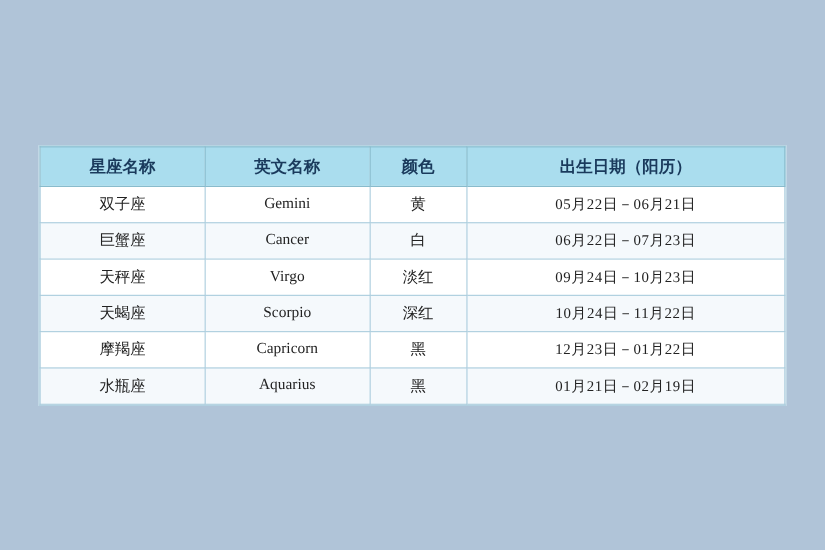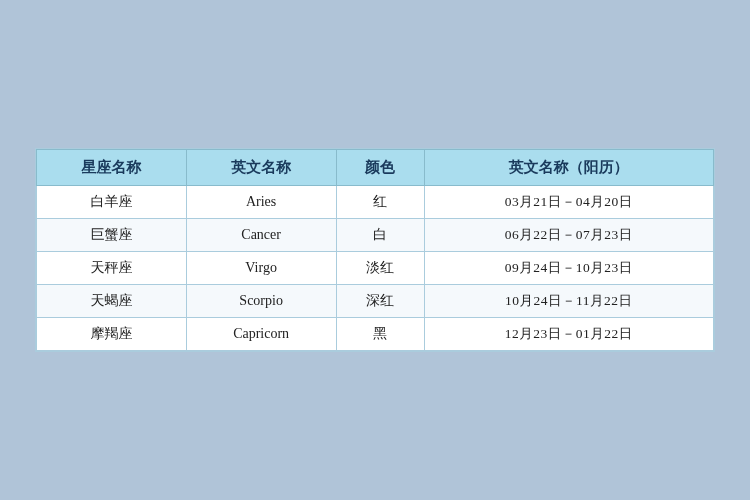--- a/index.html
+++ b/index.html
@@ -66,29 +66,29 @@
 </head>
 <body>
 
 <div class="table-wrapper">
   <table>
     <thead>
       <tr>
         <th>星座名称</th>
         <th>英文名称</th>
         <th>颜色</th>
-        <th>英文名称（阳历）</th>
+        <th>出生日期（阳历）</th>
       </tr>
     </thead>
     <tbody id="table-body">
-    <tr>
-          <td class="chinese-name">白羊座</td>
-          <td class="english-name">Aries</td>
-          <td class="color-col">红</td>
-          <td class="date-col">03月21日－04月20日</td>
+        <tr>
+          <td class="chinese-name">双子座</td>
+          <td class="english-name">Gemini</td>
+          <td class="color-col">黄</td>
+          <td class="date-col">05月22日－06月21日</td>
         </tr>
         <tr>
           <td class="chinese-name">巨蟹座</td>
           <td class="english-name">Cancer</td>
           <td class="color-col">白</td>
           <td class="date-col">06月22日－07月23日</td>
         </tr>
         <tr>
           <td class="chinese-name">天秤座</td>
           <td class="english-name">Virgo</td>
@@ -100,15 +100,21 @@
           <td class="english-name">Scorpio</td>
           <td class="color-col">深红</td>
           <td class="date-col">10月24日－11月22日</td>
         </tr>
         <tr>
           <td class="chinese-name">摩羯座</td>
           <td class="english-name">Capricorn</td>
           <td class="color-col">黑</td>
           <td class="date-col">12月23日－01月22日</td>
         </tr>
+        <tr>
+          <td class="chinese-name">水瓶座</td>
+          <td class="english-name">Aquarius</td>
+          <td class="color-col">黑</td>
+          <td class="date-col">01月21日－02月19日</td>
+        </tr>
       </tbody>
   </table>
 </div>
 
 </body></html>

